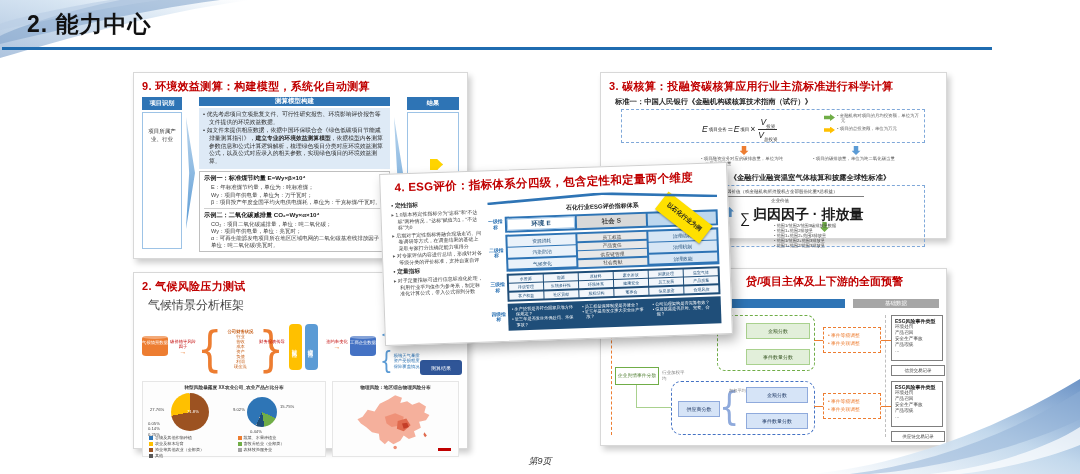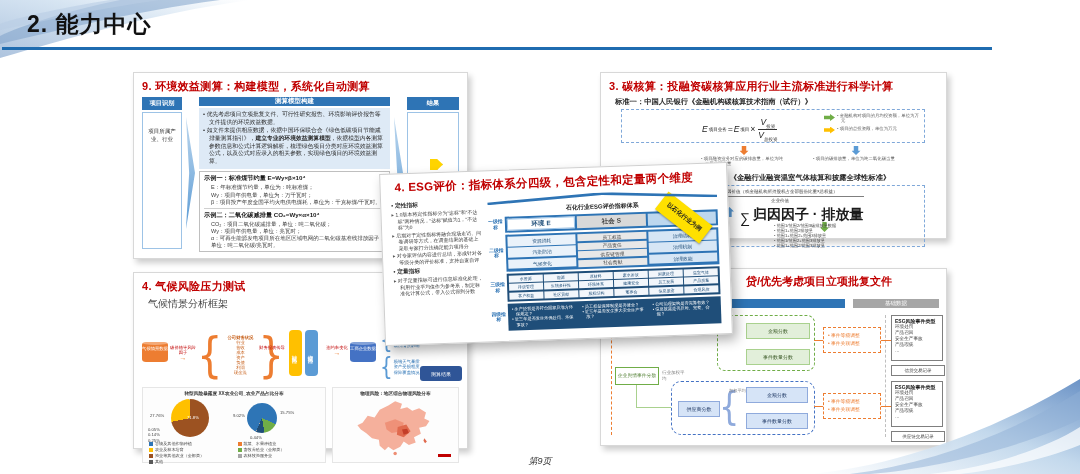--- a/index.html
+++ b/index.html
@@ -68,21 +68,21 @@
   .sum-sym{font-size:14px;line-height:1;color:#1a1a1a;}
   .sum-text{font-size:14px;font-weight:bold;color:#1a1a1a;padding-bottom:1px;}
   .ar-u{position:absolute;left:103px;top:21px;width:9px;height:10px;background:#5B9BD5;
         clip-path:polygon(50% 0,100% 45%,74% 45%,74% 100%,26% 100%,26% 45%,0 45%);}
   .ar-dn2{position:absolute;left:198px;top:36px;width:9px;height:10px;background:#70AD47;
         clip-path:polygon(26% 0,74% 0,74% 55%,100% 55%,50% 100%,0 55%,26% 55%);}
   .scopes{position:absolute;left:152px;top:37px;font-size:4.2px;color:#404040;line-height:1.2;}
   .scopes div::before{content:"• ";}
   
   #card-climate{left:133px;top:272px;width:335px;height:177px;}
-  .cl-sub{font-size:10px;color:#444;margin:3px 0 17px 6px;}
+  .cl-sub{font-size:12px;color:#444;margin:3px 0 8px 6px;}
   .cl-flow{position:relative;height:54px;margin-top:3px;font-size:4.3px;}
   .cyl{position:absolute;width:26px;height:20px;border-radius:4px/3px;color:#fff;text-align:center;padding-top:4px;box-sizing:border-box;line-height:1.2;}
   .cyl::before{content:"";position:absolute;left:0;right:0;top:-2px;height:5px;border-radius:50%;background:rgba(255,255,255,.35);}
   #cyl1{left:0;top:14px;background:#ED7D31;}
   #cyl2{left:208px;top:14px;background:#4472C4;}
   .a-lbl{position:absolute;width:28px;text-align:center;color:#C00000;line-height:1.2;}
   .a-lbl i{display:block;font-style:normal;color:#ED7D31;font-size:7px;line-height:.8;}
   #arr1{left:27px;top:17px;} #arr2{left:116px;top:17px;} #arr3{left:181px;top:17px;}
   .brace{font-family:"DejaVu Sans",sans-serif;color:#ED7D31;font-weight:normal;}
   #brace1{position:absolute;left:55px;top:0;height:54px;display:flex;align-items:center;}
@@ -292,21 +292,21 @@
           <div>范围1/范围2/范围3碳排放量数据</div>
           <div>范围1+范围2排放量</div>
           <div>范围1+范围2+范围3排放量</div>
           <div>范围1/范围2+范围3排放量</div>
           <div>范围1+范围2/范围3排放量</div>
         </div>
     </div>
   </section>
 
   <section class="card" id="card-climate">
-    <div class="card-title">4. 气候风险压力测试</div>
+    <div class="card-title">2. 气候风险压力测试</div>
     <div class="cl-sub">气候情景分析框架</div>
     <div class="cl-flow">
       <div class="cyl" id="cyl1">气候情景数据</div>
       <div class="a-lbl" id="arr1"><span>碳价格等风险因子</span><i>→</i></div>
       <div id="brace1">
         <span class="brace">{</span>
         <div class="b1-col">
           <div class="b1-h">公司财务状况</div>
           <div>
               <div>行业</div>
@@ -400,21 +400,21 @@
           <path d="M60,38 L66,37 L68,42 L62,44 Z" fill="#C43E28"></path>
           <path d="M86,48 L89,52 L87,54 L85,51 Z" fill="#E06A4E"></path>
           <circle cx="52" cy="66" r="2" fill="#EE8E74"></circle>
         </svg>
         <div class="map-mark"></div>
       </div>
     </div>
   </section>
 
   <section class="card" id="card-alert">
-    <div class="al-title">贷/优先考虑项目立项批复文件</div>
+    <div class="al-title">贷/项目主体及上下游的全面预警</div>
     <div class="al-blue"></div>
     <div class="al-gray">基础数据</div>
     <div class="dash-v" id="al-vline"></div>
     <div class="dash-v" id="al-sep"></div>
 
     <div class="g-dash">
       <div class="g-box" style="left:28px;top:7px;width:62px;height:14px;">金额分数</div>
       <div class="g-box" style="left:28px;top:33px;width:62px;height:14px;">事件数量分数</div>
     </div>
     <div class="o-dash" id="o-dash1">

